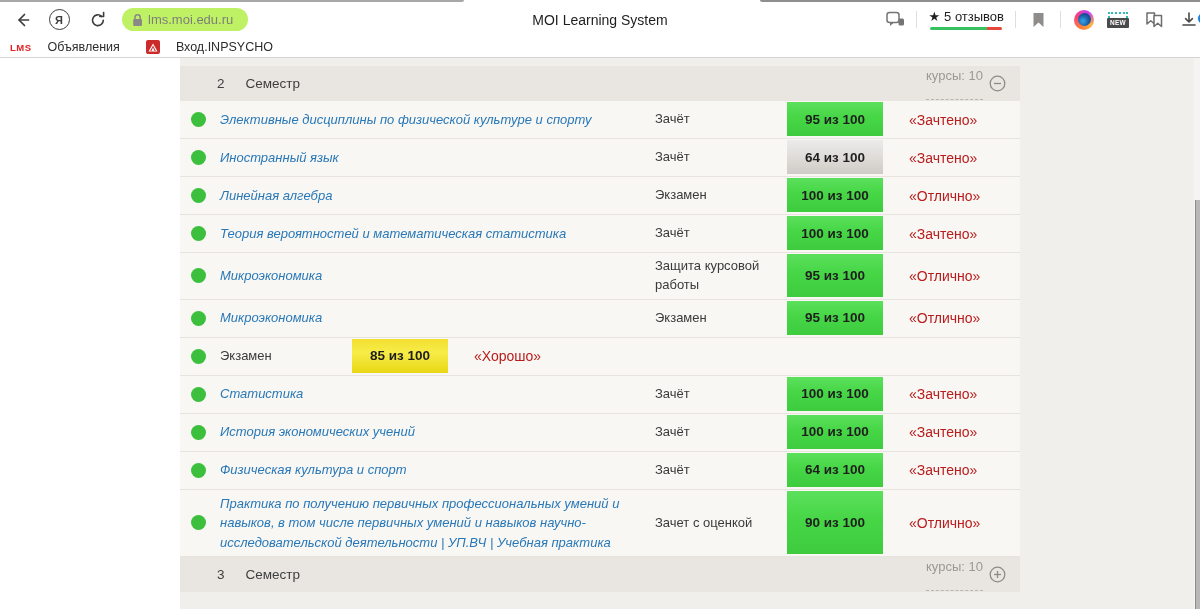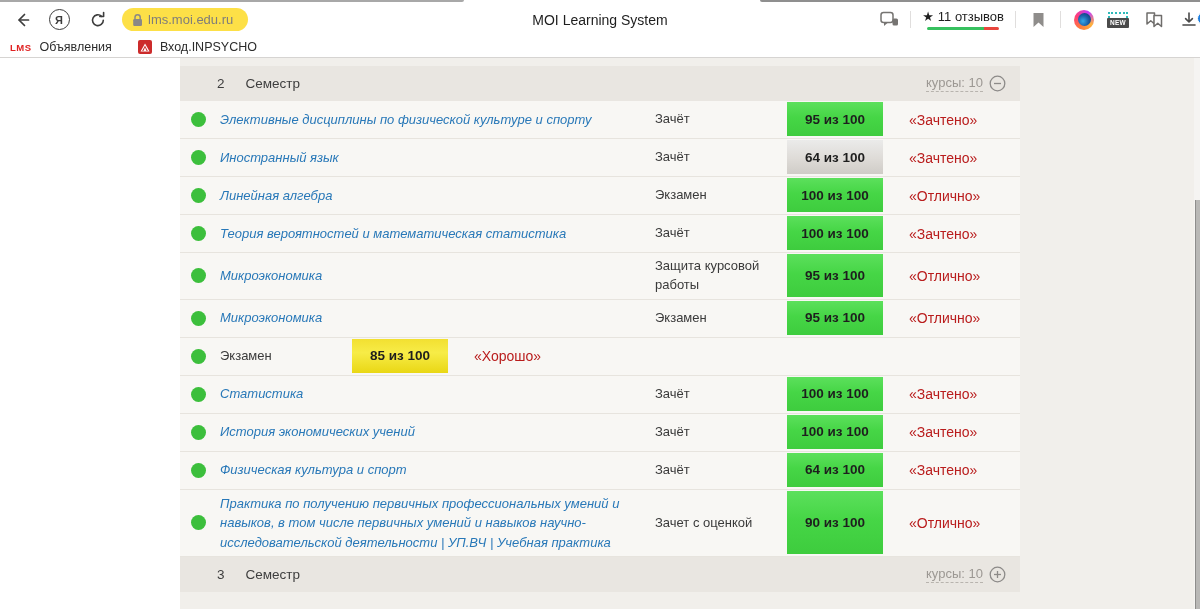--- a/index.html
+++ b/index.html
@@ -12,21 +12,21 @@
   .ts-right { position: absolute; top: 0; left: 760px; right: 0; height: 2px; background: #8f8f8f; border-radius: 0 0 0 2px; }
 
   .toolbar { position: absolute; top: 2px; left: 0; right: 0; height: 35px; background: #fff; }
   .tb-btn { position: absolute; top: 0; height: 35px; display: flex; align-items: center; justify-content: center; cursor: pointer; }
   .back-btn    { left: 10px;  width: 26px; }
   .ya-btn      { left: 46px;  width: 26px; }
   .refresh-btn { left: 85px;  width: 26px; }
   .ya-circle { width: 21px; height: 21px; border: 1.6px solid #3c3c3c; border-radius: 50%;
                display: flex; align-items: center; justify-content: center;
                font-size: 11px; font-weight: bold; color: #3c3c3c; }
-  .url-pill { position: absolute; left: 122px; top: 6px; width: 126px; height: 23px; background: #fde047;
+  .url-pill { position: absolute; left: 122px; top: 6px; width: 126px; height: 23px; background: #bef264;
               border-radius: 12px; display: flex; align-items: center; padding: 0 10px; gap: 5px; cursor: text; }
   .url-text { font-size: 13px; color: #7f7d7b; white-space: nowrap; }
   .page-title { position: absolute; left: 300px; right: 300px; top: 0; height: 35px;
                 display: flex; align-items: center; justify-content: center;
                 font-size: 14px; color: #1e1e1e; }
 
   .right-icons { position: absolute; right: 0; top: 0; height: 35px; display: flex; align-items: center; }
   .ric { display: flex; align-items: center; justify-content: center; cursor: pointer; position: relative; }
   .sep { width: 1px; height: 17px; background: #e0dedd; margin: 0 7px; }
 
@@ -51,37 +51,37 @@
                font-weight: bold; display: flex; align-items: center; justify-content: center;
                border-radius: 1px; letter-spacing: .3px; }
 
   .dl-badge { position: absolute; right: -4px; bottom: 4px; width: 13px; height: 13px; border-radius: 50%;
               background: #1e7fe0; color: #fff; font-size: 9px; font-weight: bold;
               display: flex; align-items: center; justify-content: center; border: 1px solid #fff; }
 
   
   .bookmarks-bar { position: absolute; top: 37px; left: 0; right: 0; height: 21px; background: #fff;
                    border-bottom: 1px solid #d6d4d2; display: flex; align-items: center; padding-left: 10px; }
-  .bookmark { display: flex; align-items: center; gap: 8px; margin-right: 26px; cursor: pointer; }
+  .bookmark { display: flex; align-items: center; gap: 16px; margin-right: 26px; cursor: pointer; }
   .bm-label { font-size: 12.5px; color: #2c2c2c; }
   .bm-lms { font-size: 9.5px; font-weight: bold; color: #e02222; letter-spacing: .5px; }
   .bm-red-icon { width: 14px; height: 14px; background: #cc2b2b; border-radius: 2px;
                  display: flex; align-items: center; justify-content: center; }
 
   
   .content { position: absolute; top: 58px; left: 0; right: 0; bottom: 0; background: #fff; }
   .content-inner { position: absolute; left: 180px; top: 0; right: 0; bottom: 0; background: #f1efeb; }
   .grades-table { position: absolute; left: 0; top: 8px; width: 840px; }
 
   .sem-header { height: 35px; background: #e9e6e1; display: flex; align-items: center;
                 padding: 0 14px 0 37px; }
   .sem-num   { font-size: 13.5px; color: #3e3e3e; }
   .sem-label { font-size: 13.5px; color: #3e3e3e; margin-left: 21px; }
   .courses-toggle { margin-left: auto; display: flex; align-items: center; gap: 6px; cursor: pointer; }
-  .courses-label { font-size: 13px; color: #9c9893; border-bottom: 1px dashed #b8b4ae; padding-bottom: 1px; }
+  .courses-label { font-size: 13px; color: #9c9893; border-bottom: 1px dashed #b8b4ae; padding-bottom: 16px; }
 
   .row { display: flex; align-items: center; min-height: 38px; padding: 4px 0;
          background: #f8f7f4; border-bottom: 1px solid #e7e4de; }
   .dot-cell { width: 40px; flex: none; padding-left: 11px; align-self: center; }
   .dot { display: block; width: 15px; height: 15px; border-radius: 50%; background: var(--dot-green, #3cbf3c); }
   .name-cell { width: 435px; flex: none; padding-right: 14px; }
   .course-link { font-size: 13px; line-height: 1.5; color: var(--link-blue, #2878b8);
                  text-decoration: none; cursor: pointer; font-style: italic; }
   .type-cell { width: 120px; flex: none; font-size: 13px; line-height: 1.45; color: #3a3a3a; padding-right: 6px; }
   .score-cell { width: 120px; flex: none; align-self: stretch; display: flex; padding: 0; margin: -4px 0; }
@@ -137,21 +137,21 @@
       <svg width="19" height="17" viewBox="0 0 19 17">
         <rect x="1" y="1.5" width="12" height="10" rx="2.5" stroke="#767472" stroke-width="1.5" fill="none"></rect>
         <path d="M4 11.5 L4 15 L8 11.5" fill="#767472"></path>
         <rect x="12.5" y="7.5" width="5.5" height="7" rx="1.5" fill="#767472"></rect>
       </svg>
     </div>
     <div class="sep"></div>
     <div class="reviews">
       <div class="reviews-top">
         <span class="star-glyph">★</span>
-        <span class="reviews-text">11 отзывов</span>
+        <span class="reviews-text">5 отзывов</span>
       </div>
       <div class="rating-bar">
         <div class="bar-green"></div>
         <div class="bar-red"></div>
       </div>
     </div>
     <div class="sep"></div>
     <div class="ric" style="width:30px">
       <svg width="13" height="16" viewBox="0 0 13 16">
         <path d="M1.5 1 h10 v14 l-5 -4.4 l-5 4.4 z" fill="#8f8d8b"></path>

